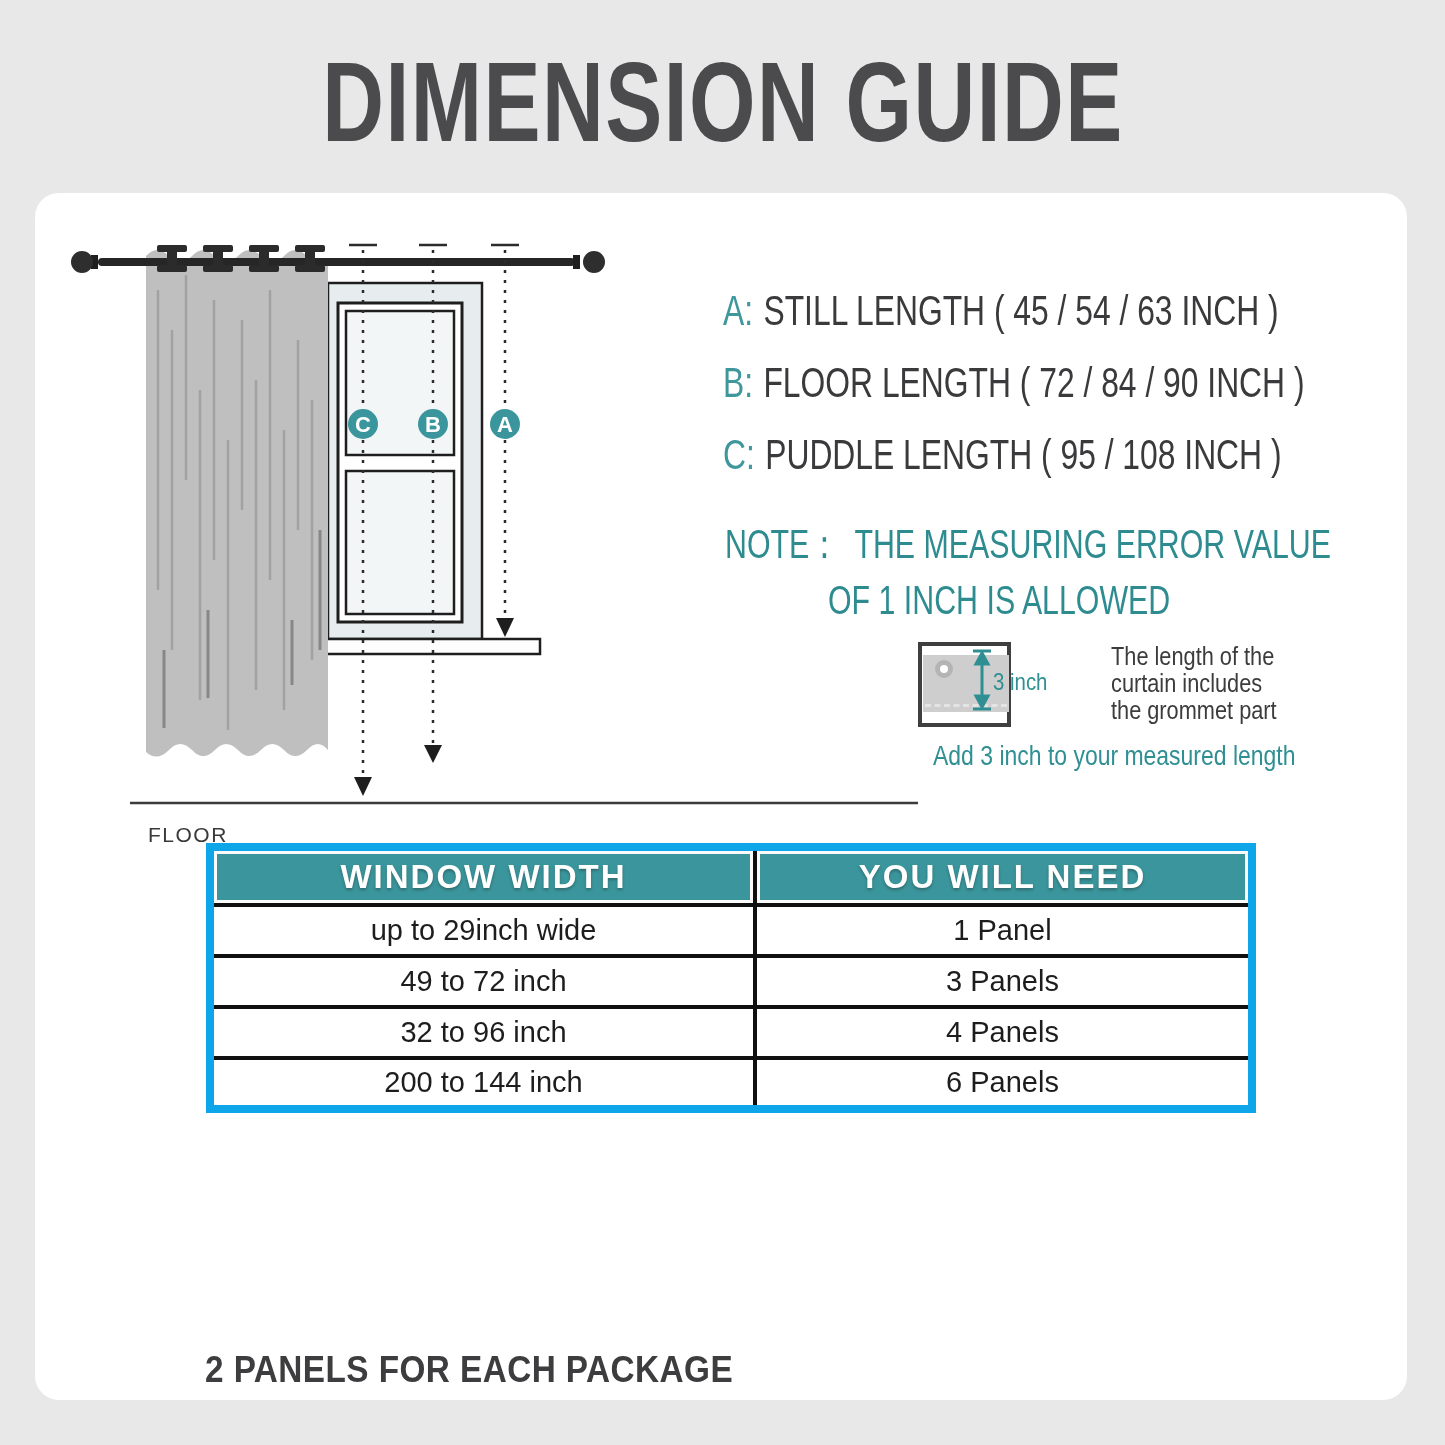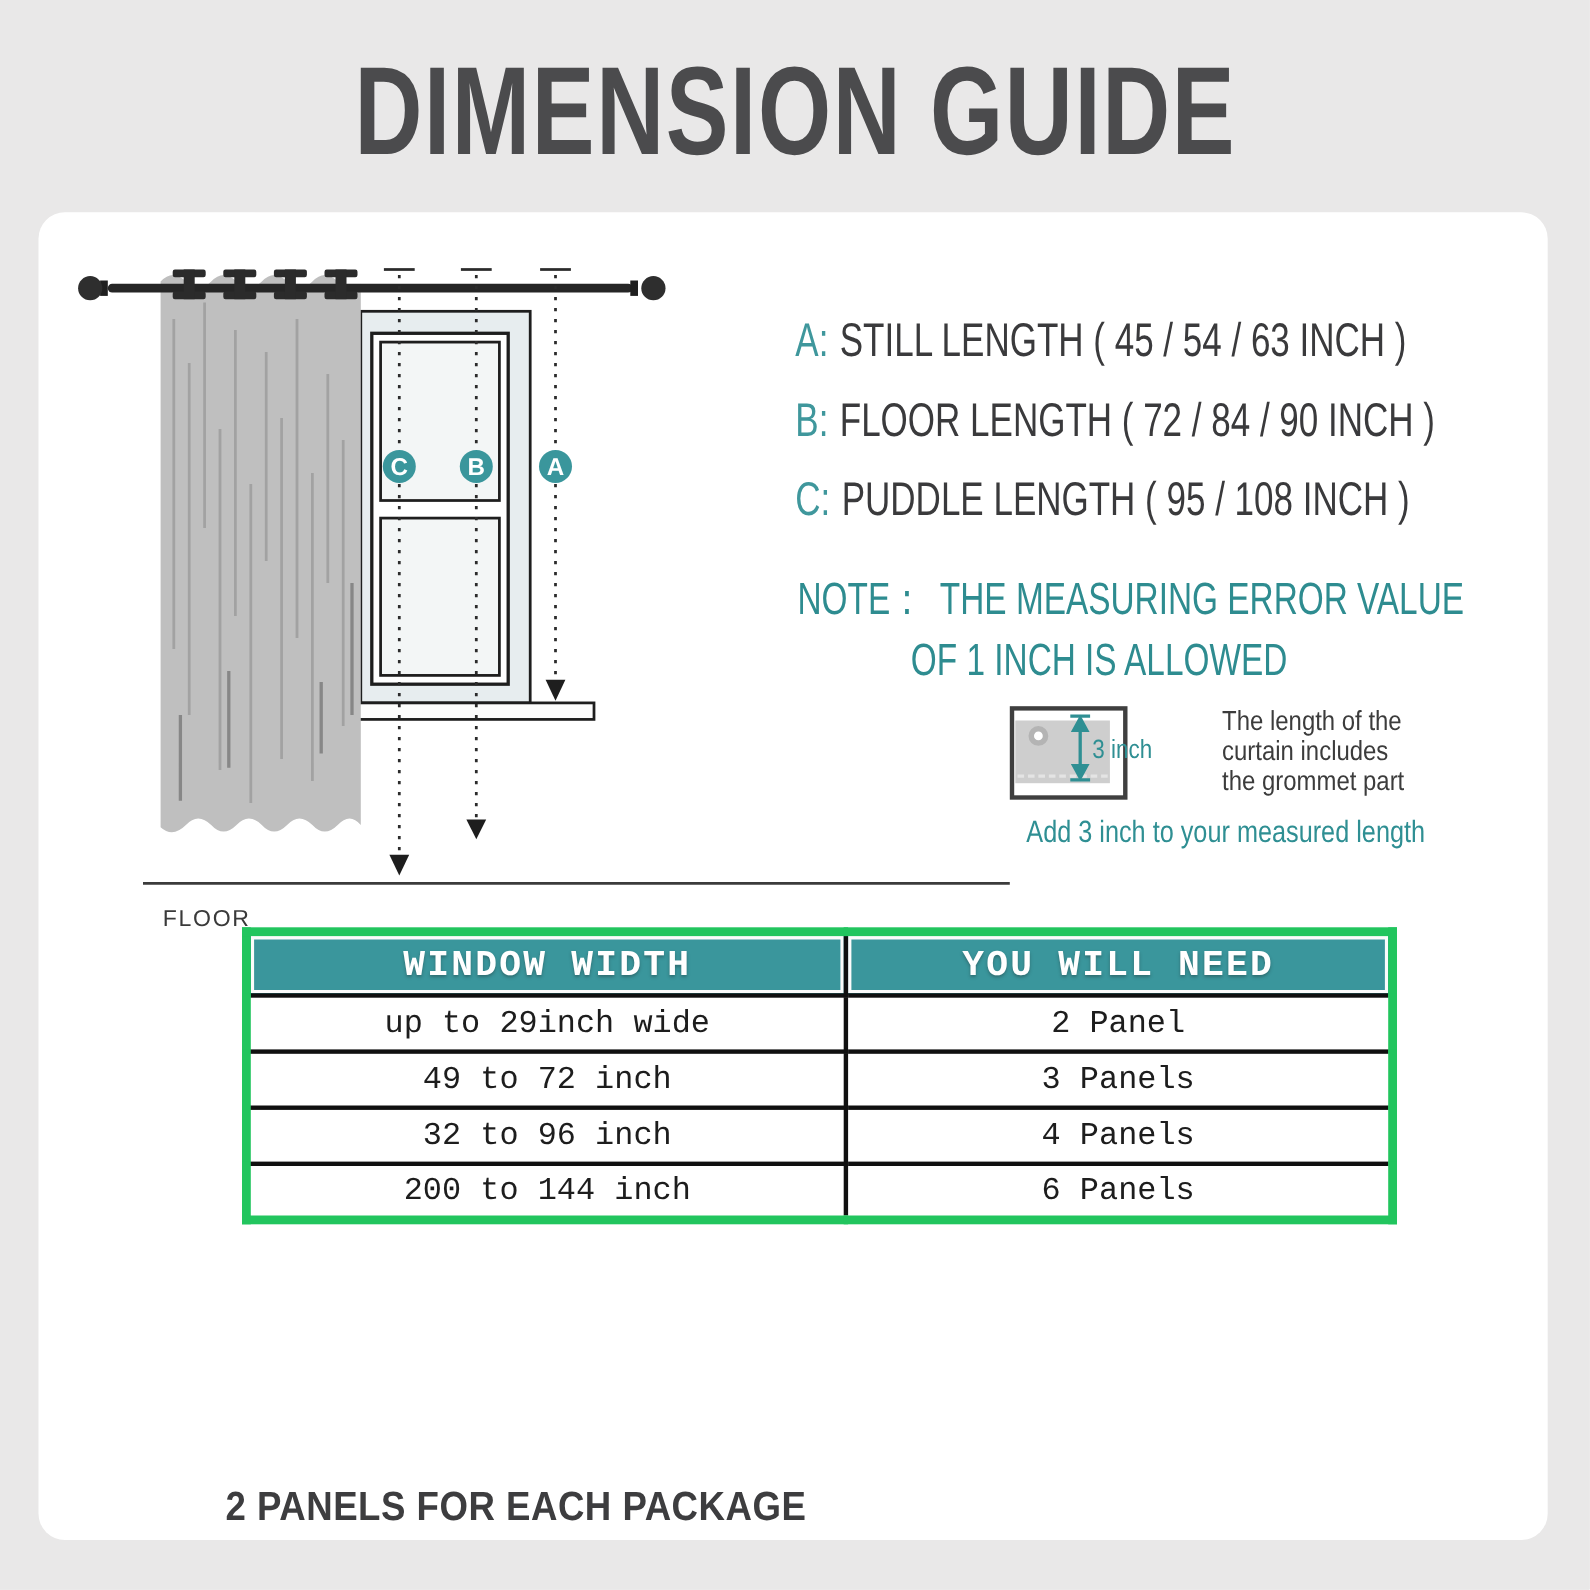--- a/index.html
+++ b/index.html
@@ -33,21 +33,21 @@
   .note { position:absolute; left:690px; top:330px; color:#2e8c90; }
   .note-l1, .note-l2 {
     font-size:41px; line-height:43px; white-space:nowrap;
     transform:scaleX(0.74); transform-origin:0 0;
   }
   .note-l2-wrap { margin-left:103px; margin-top:13px; }
   .note-label { margin-right:20px; }
 
   
   .grommet-fig {
-    position:absolute; left:883px; top:449px; width:107px; height:85px;
+    position:absolute; left:883px; top:449px; width:93px; height:85px;
     background:#fff; border:4px solid #3f3f3f;
   }
   .fabric { position:absolute; left:1px; top:9px; width:86px; height:57px; background:#cecece; }
   .fabric::after { content:''; position:absolute; left:2px; right:2px; bottom:5px; border-top:3px dashed #e4e4e4; }
   .grommet-ring {
     position:absolute; left:13px; top:14px; width:18px; height:18px;
     background:#fff; border:5px solid #b4b4b4; border-radius:50%;
   }
   .measure-arrow { position:absolute; left:48px; top:1px; }
   .measure-label {
@@ -58,22 +58,22 @@
     position:absolute; left:1076px; top:450px; font-size:25px; line-height:27px;
     color:#3c3c3c; transform:scaleX(0.87); transform-origin:0 0; white-space:nowrap;
   }
   .grommet-tip {
     position:absolute; left:898px; top:547px; font-size:28px; color:#2f8f93;
     white-space:nowrap; transform:scaleX(0.82); transform-origin:0 0;
   }
 
   
   .size-table {
-    position:absolute; left:185px; top:650px; width:1042px;
-    border-collapse:collapse; table-layout:fixed; border:8px solid #22c55e;font-family:Liberation Mono, monospace;
+    position:absolute; left:171px; top:650px; width:1042px;
+    border-collapse:collapse; table-layout:fixed; border:8px solid #0ea5e9;
   }
   .size-table th {
     height:58px; background:#3a969c; color:#ffffff;
     font-size:33px; font-weight:bold; letter-spacing:2px;
     border:4px solid #101010; box-shadow: inset 0 0 0 3px #fbfbfb;
     text-shadow:0 2px 3px rgba(30,30,30,0.35); text-align:center;
   }
   .size-table td {
     height:51px; background:#ffffff; color:#1d1d1d; font-size:29px;
     border:4px solid #101010; text-align:center; vertical-align:middle;
@@ -209,21 +209,21 @@
         </colgroup>
       <thead>
         <tr>
           <th>WINDOW WIDTH</th>
           <th>YOU WILL NEED</th>
         </tr>
       </thead>
       <tbody>
         <tr>
           <td>up to 29inch wide</td>
-          <td>2 Panel</td>
+          <td>1 Panel</td>
         </tr>
         <tr>
           <td>49 to 72 inch</td>
           <td>3 Panels</td>
         </tr>
         <tr>
           <td>32 to 96 inch</td>
           <td>4 Panels</td>
         </tr>
         <tr>

